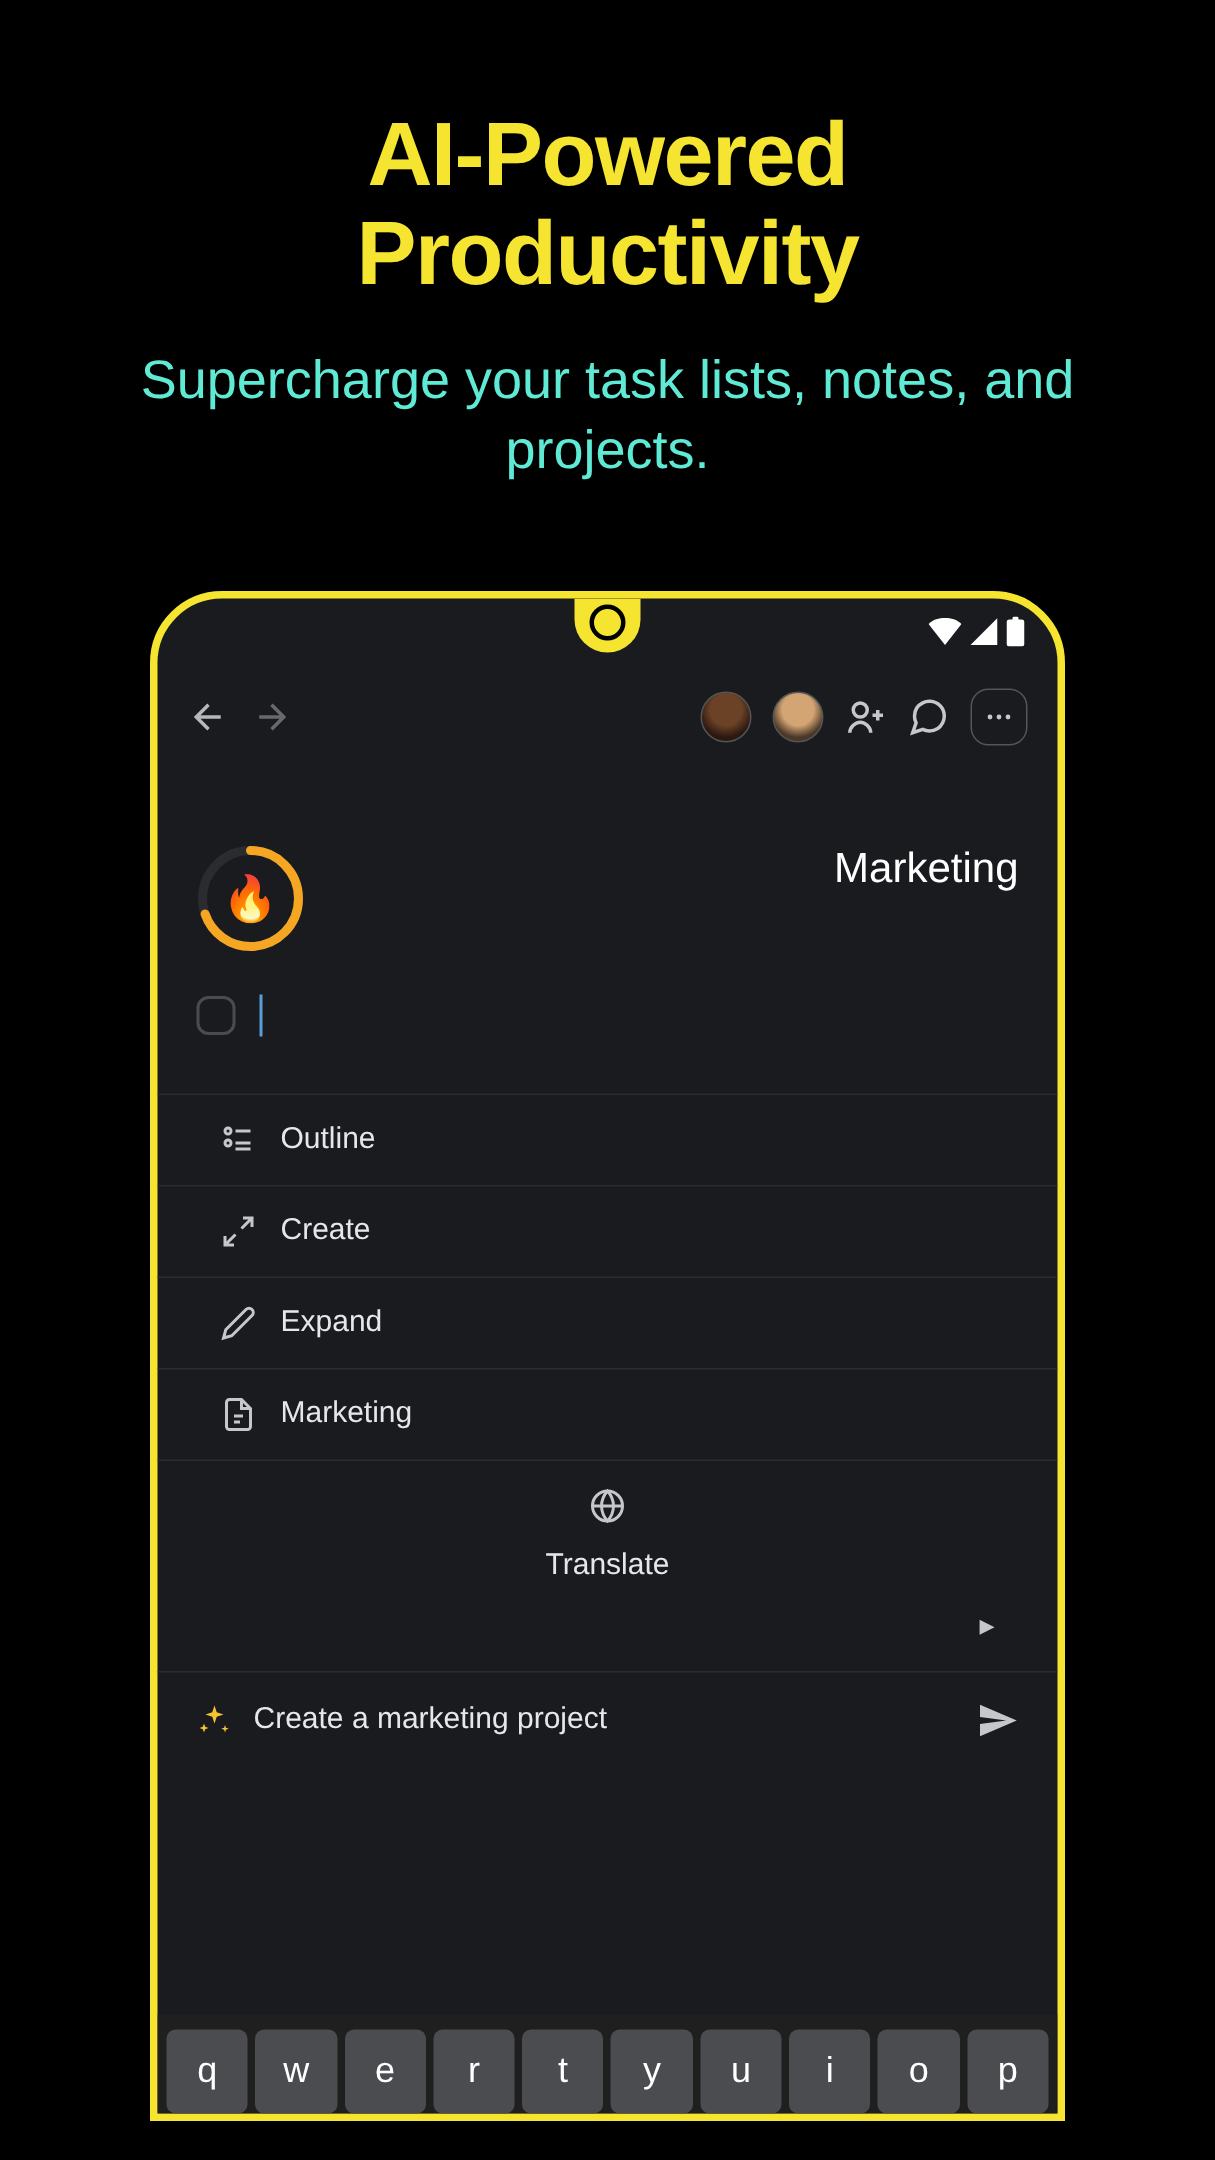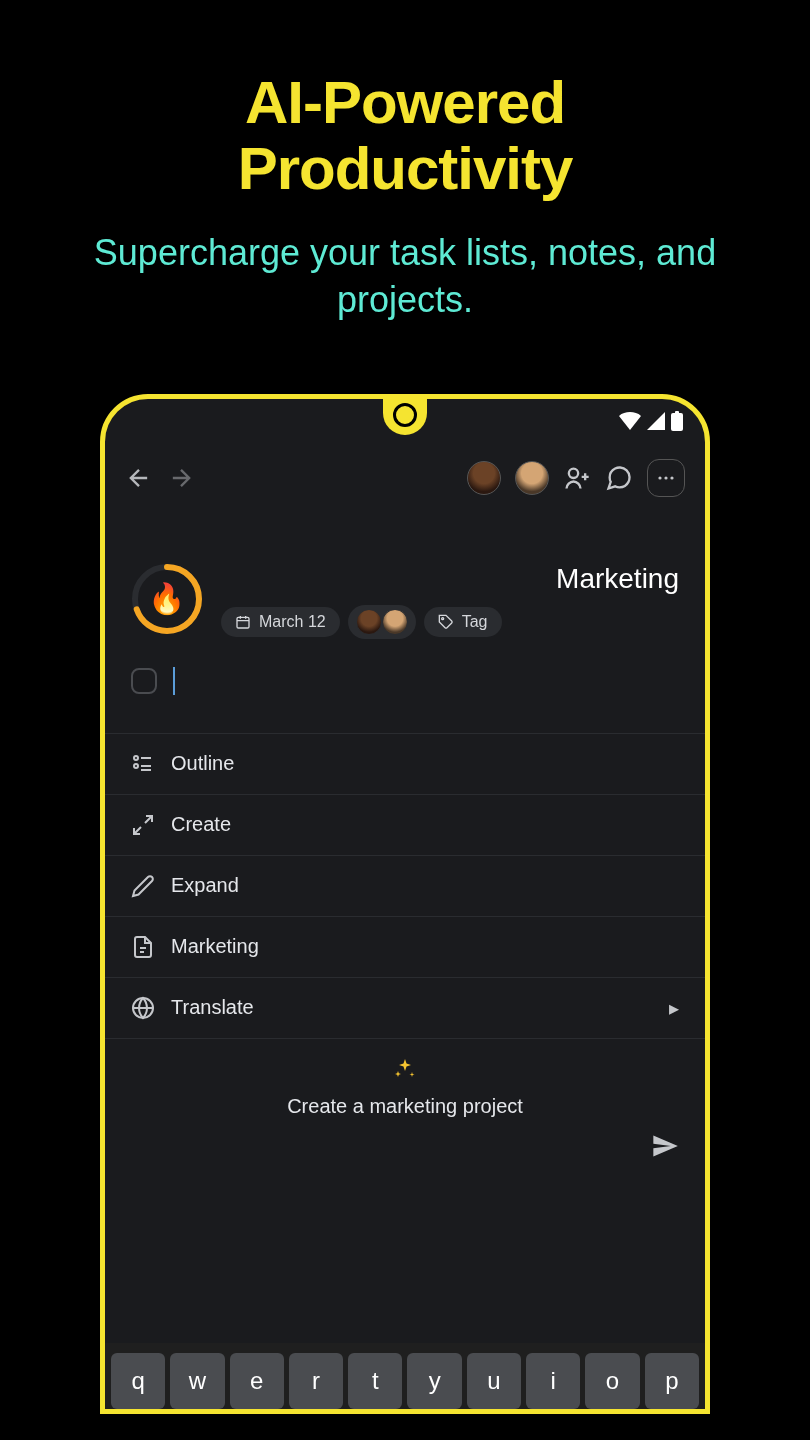--- a/index.html
+++ b/index.html
@@ -178,38 +178,37 @@
   height: 28px;
   background: #5b9dd9;
 }
 .ai-menu {
   border-top: 1px solid #2a2c30;
   margin-top: 14px;
 }
 .ai-item {
   display: flex;
   align-items: center;
-  padding: 18px 26px;
+  padding: 18px 42px;
   gap: 16px;
   color: #e5e7eb;
   font-size: 20px;
   border-bottom: 1px solid #2a2c30;
 }
-.ai-item:last-child { border-bottom: none; }
+.ai-item:last-child { border-bottom: none; flex-direction: column; }
 .ai-icon { width: 24px; height: 24px; color: #c5c7cb; flex-shrink: 0; }
 .ai-item-arrow { margin-left: auto; color: #c5c7cb; }
 .prompt-bar {
   display: flex;
   align-items: center;
   padding: 18px 26px;
   gap: 14px;
   color: #e5e7eb;
   font-size: 20px;
   border-top: 1px solid #2a2c30;
-  flex-direction: column;
 }
 .sparkle { color: #f5c430; width: 24px; height: 24px; }
 .send-icon { margin-left: auto; color: #c5c7cb; width: 28px; height: 28px; }
 .keyboard {
   background: #1f1f1f;
   padding: 10px 6px 0;
   display: flex;
   justify-content: space-between;
   gap: 5px;
   position: absolute;
@@ -285,40 +284,20 @@
   <div class="project-header">
     <div class="project-ring">
       <svg width="72" height="72" viewBox="0 0 72 72">
         <circle cx="36" cy="36" r="32" fill="none" stroke="#2a2c30" stroke-width="6"></circle>
         <circle cx="36" cy="36" r="32" fill="none" stroke="#f5a623" stroke-width="6" stroke-dasharray="140 201" stroke-linecap="round"></circle>
       </svg>
       <div class="project-emoji">🔥</div>
     </div>
     <div class="project-info">
       <div class="project-title">Marketing</div>
-      <div class="chip-row">
-        <div class="chip">
-          <svg width="16" height="16" viewBox="0 0 24 24" fill="none" stroke="currentColor" stroke-width="2">
-              <rect x="3" y="5" width="18" height="16" rx="2"></rect>
-              <path d="M3 10h18M8 3v4M16 3v4"></path>
-            </svg>
-          <span>March 12</span>
-        </div>
-        <div class="chip chip-avatars">
-          <div class="mini-av mini-av-1"></div>
-          <div class="mini-av mini-av-2"></div>
-        </div>
-        <div class="chip">
-          <svg width="16" height="16" viewBox="0 0 24 24" fill="none" stroke="currentColor" stroke-width="2">
-              <path d="M20.59 13.41l-7.17 7.17a2 2 0 01-2.83 0L2 12V2h10l8.59 8.59a2 2 0 010 2.82z"></path>
-              <circle cx="7" cy="7" r="1.5"></circle>
-            </svg>
-          <span>Tag</span>
-        </div>
-      </div>
     </div>
   </div>
 
   <div class="task-row">
     <div class="checkbox"></div>
     <div class="cursor"></div>
   </div>
 
   <div class="ai-menu" id="ai-menu">
       <div class="ai-item">

